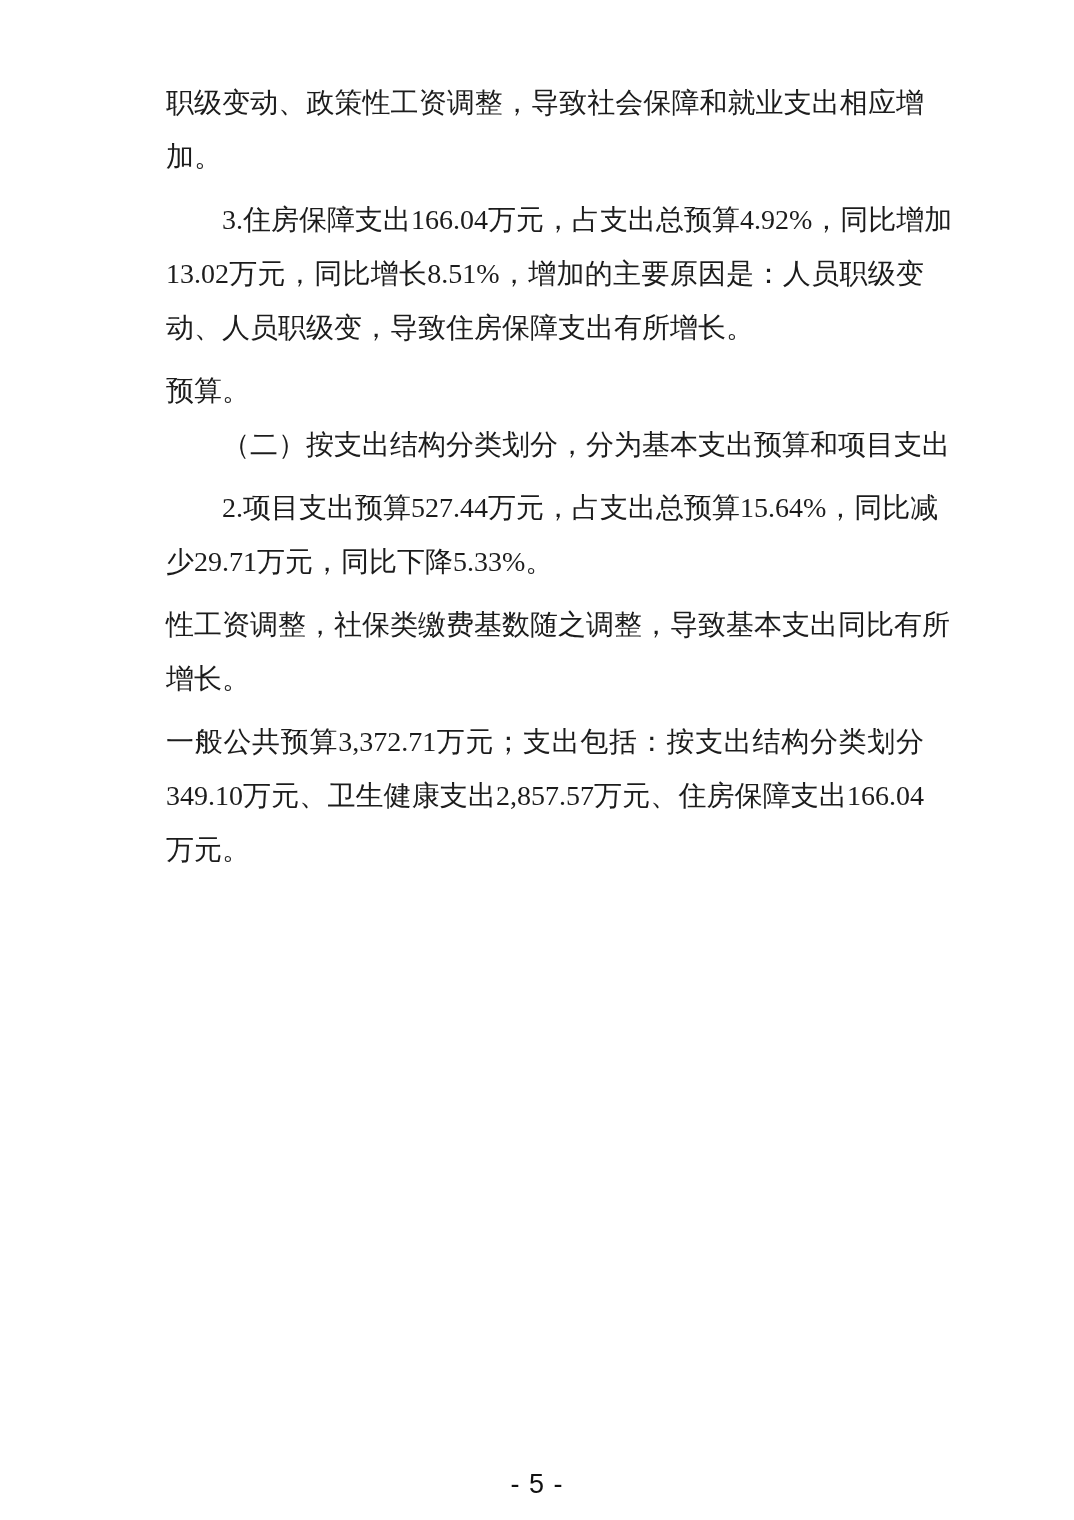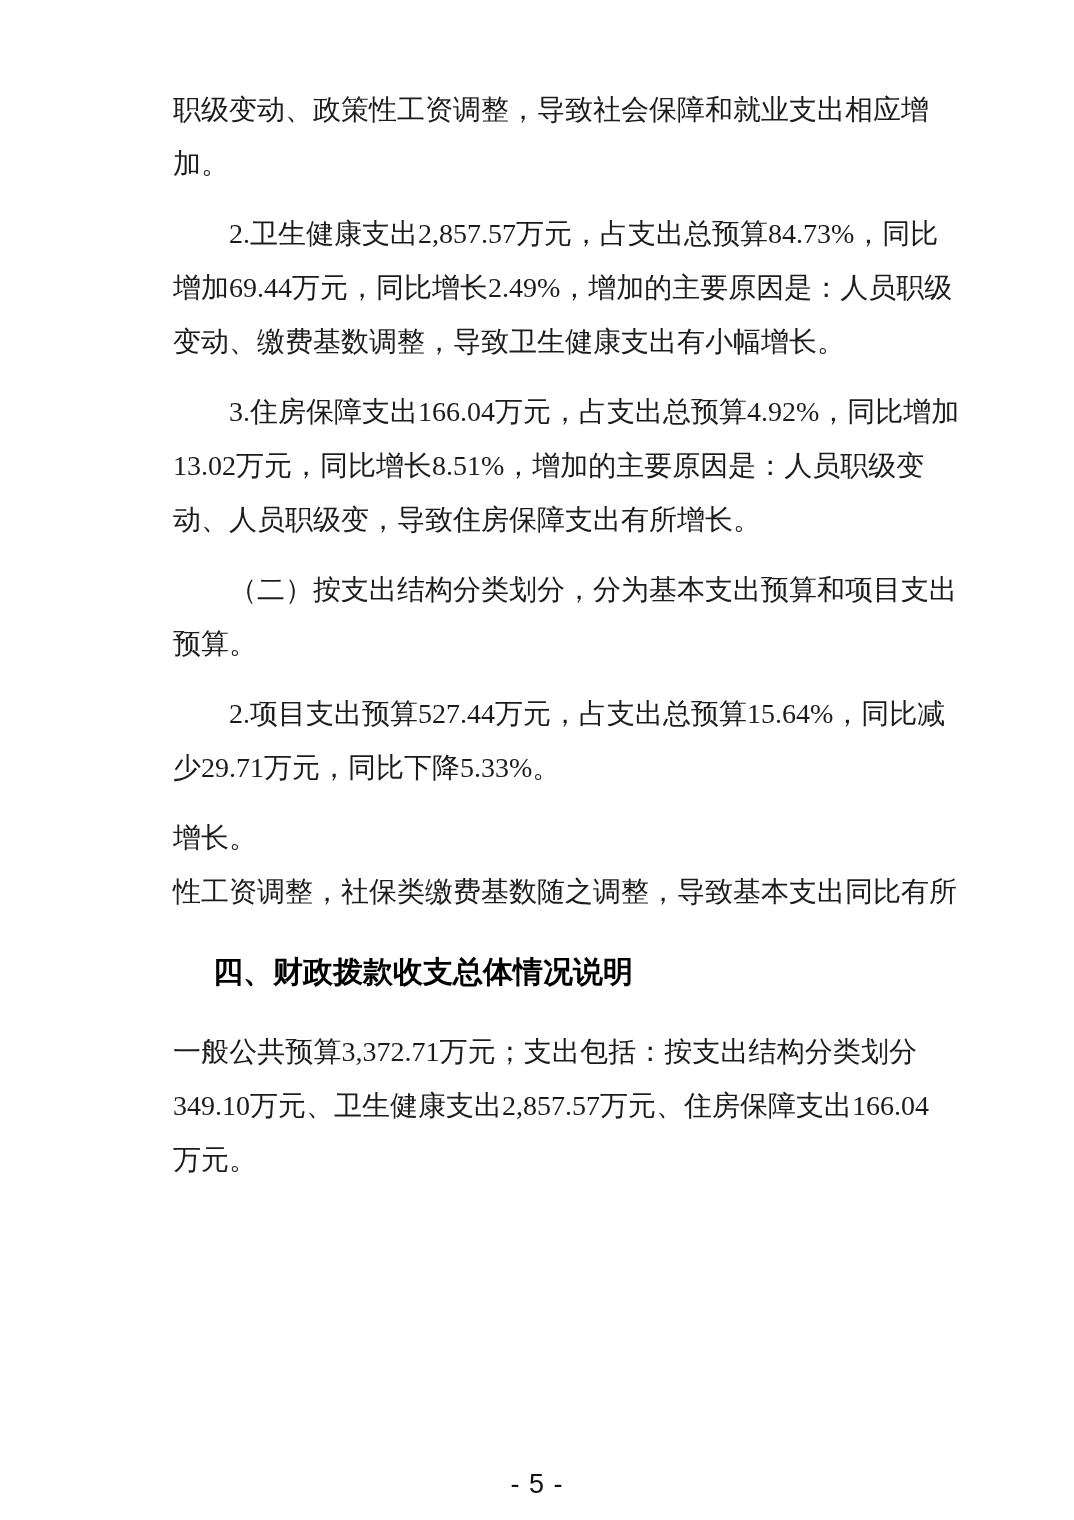--- a/index.html
+++ b/index.html
@@ -15,21 +15,21 @@
     overflow: hidden;
     font-family: "Liberation Serif", "DejaVu Serif", serif;
     color: #1c1c1c;
   }
   .doc-body {
     position: absolute;
     left: 157px;
     top: 67px;
     width: 776px;
   }
-  .block { margin: 16px; }
+  .block { margin: 9px; }
   .block.heading { margin: 26px 0 26px 0; }
   .line {
     font-size: 28px;
     line-height: 54px;
     height: 54px;
     letter-spacing: 0;
     text-align: left;
     white-space: nowrap;
     overflow: visible;
   }
@@ -65,43 +65,35 @@
 </head>
 <body>
 
 <div class="page">
   <main class="doc-body" id="doc-body">
       <div class="block paragraph">
         <div class="line fill">职级变动、政策性工资调整，导致社会保障和就业支出相应增</div>
         <div class="line">加。</div>
       </div>
       <div class="block paragraph">
-        <div class="line fill indent">2.卫生健康支出2,857.57万元，占支出总预算84.73%，同比</div>
-        <div class="line fill">增加69.44万元，同比增长2.49%，增加的主要原因是：人员职级</div>
-        <div class="line">变动、缴费基数调整，导致卫生健康支出有小幅增长。</div>
-      </div>
-      <div class="block paragraph">
         <div class="line fill indent">3.住房保障支出166.04万元，占支出总预算4.92%，同比增加</div>
         <div class="line fill">13.02万元，同比增长8.51%，增加的主要原因是：人员职级变</div>
         <div class="line">动、人员职级变，导致住房保障支出有所增长。</div>
       </div>
       <div class="block paragraph">
+        <div class="line">预算。</div>
         <div class="line fill indent">（二）按支出结构分类划分，分为基本支出预算和项目支出</div>
-        <div class="line">预算。</div>
       </div>
       <div class="block paragraph">
         <div class="line fill indent">2.项目支出预算527.44万元，占支出总预算15.64%，同比减</div>
         <div class="line">少29.71万元，同比下降5.33%。</div>
       </div>
       <div class="block paragraph">
+        <div class="line fill">性工资调整，社保类缴费基数随之调整，导致基本支出同比有所</div>
         <div class="line">增长。</div>
-        <div class="line fill">性工资调整，社保类缴费基数随之调整，导致基本支出同比有所</div>
-      </div>
-      <div class="block heading">
-        <div class="line indent">四、财政拨款收支总体情况说明</div>
       </div>
       <div class="block paragraph">
         <div class="line fill">一般公共预算3,372.71万元；支出包括：按支出结构分类划分</div>
         <div class="line fill">349.10万元、卫生健康支出2,857.57万元、住房保障支出166.04</div>
         <div class="line">万元。</div>
       </div>
     </main>
   <div class="footer">
     <span>- 5 -</span>
   </div>

